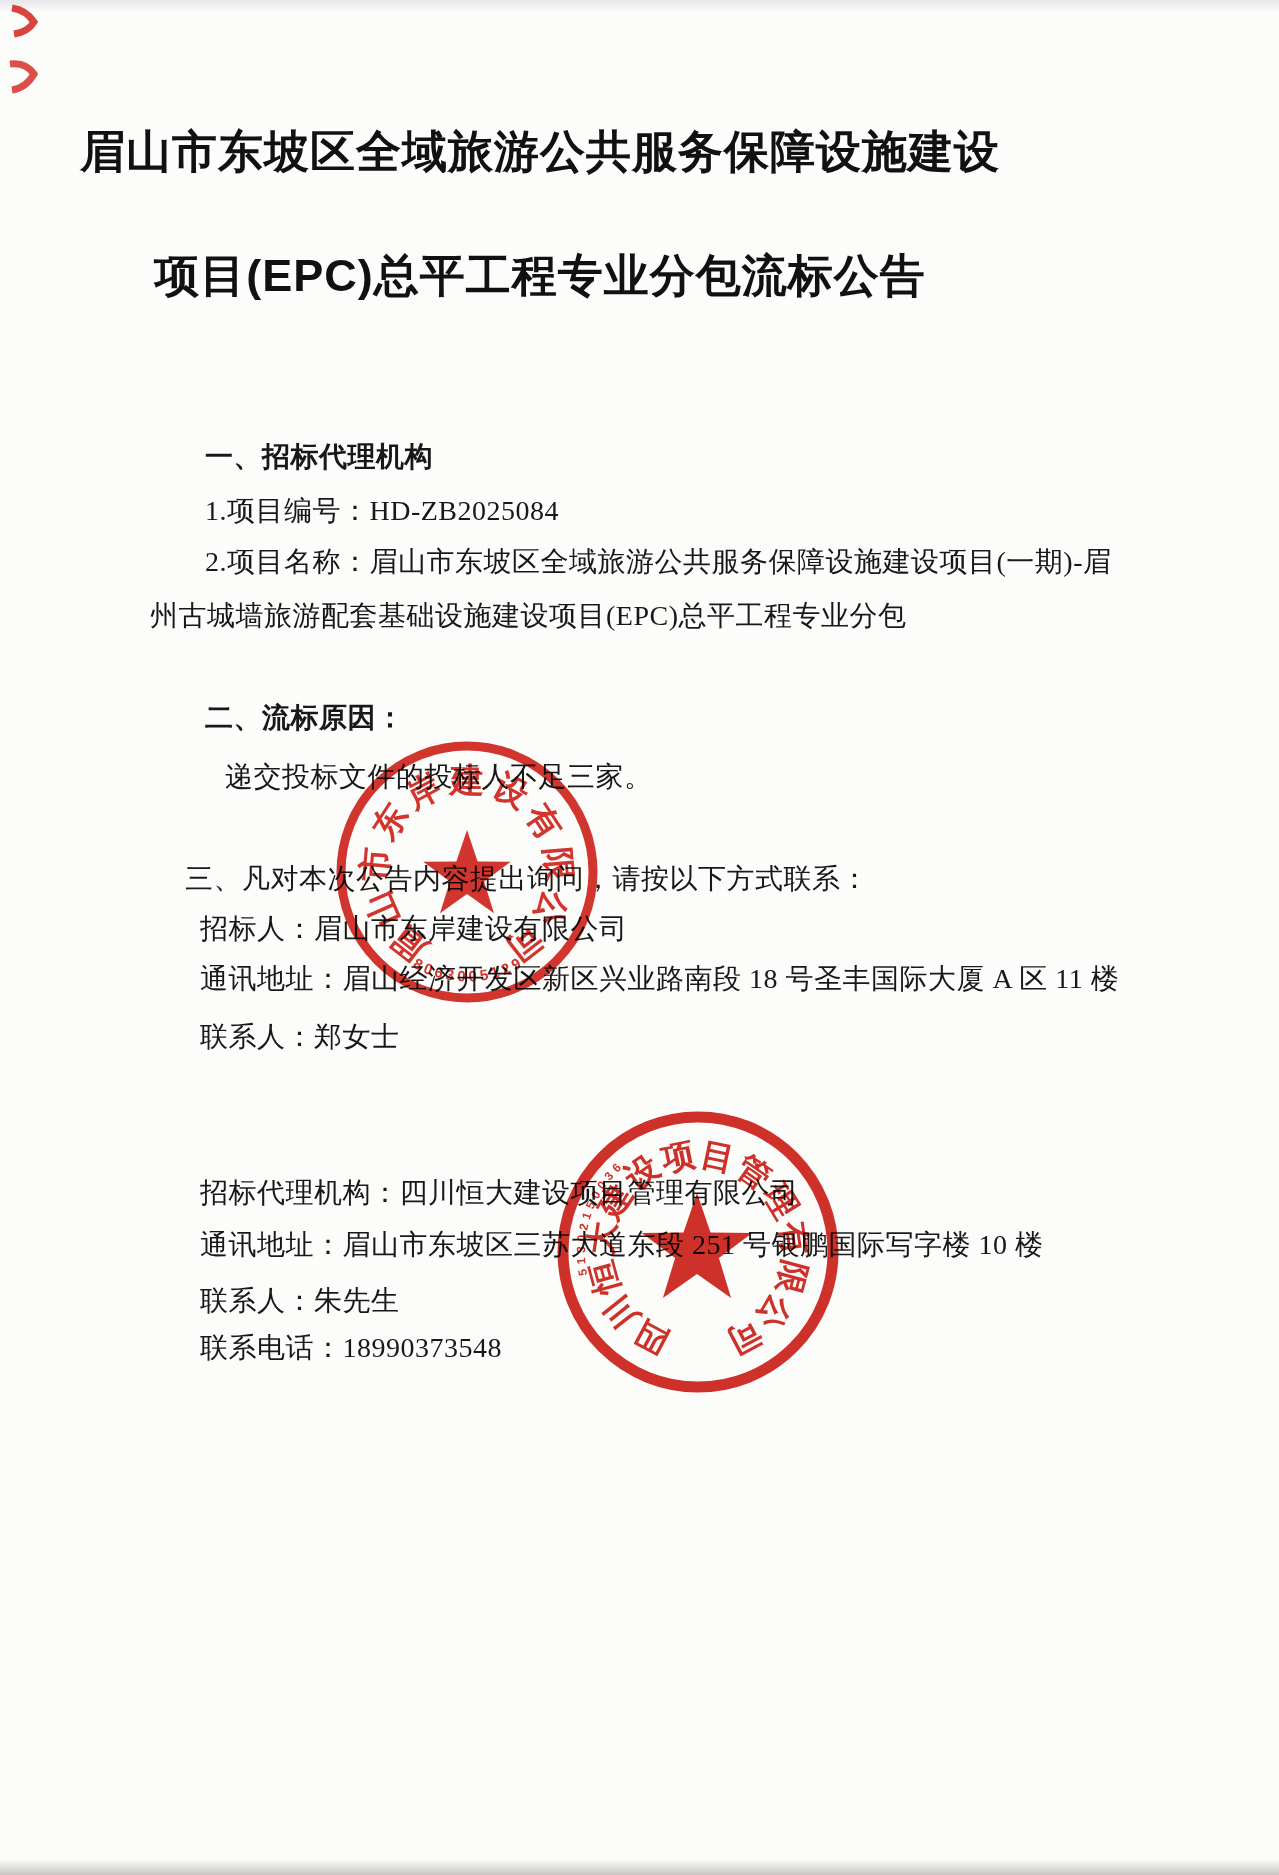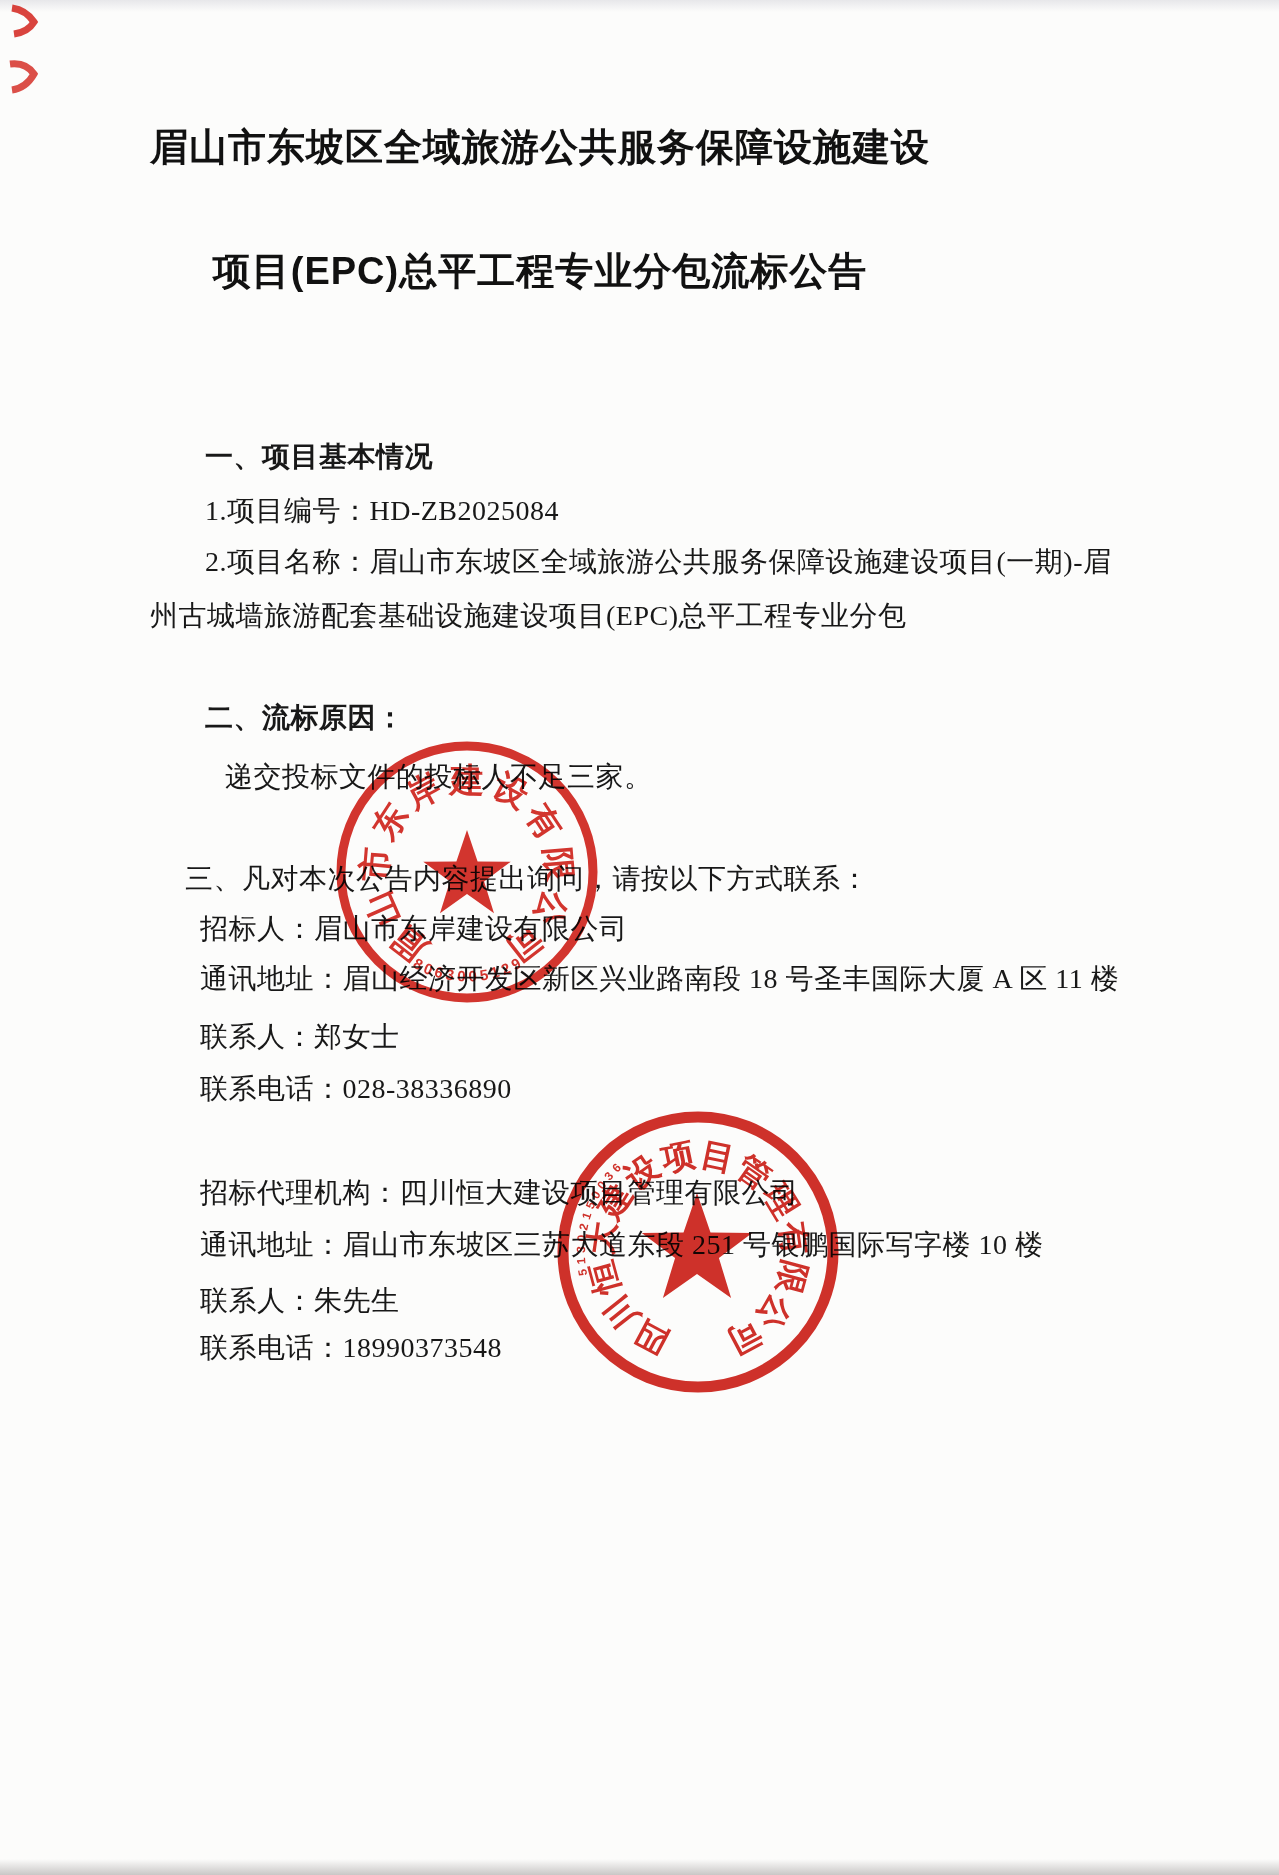--- a/index.html
+++ b/index.html
@@ -11,21 +11,21 @@
     font-family:"Liberation Serif", serif;
     color:#1c1c1c;
   }
   .edge-top{position:absolute;top:0;left:0;right:0;height:12px;
     background:linear-gradient(#e7e7ea, rgba(255,255,255,0));}
   .edge-bottom{position:absolute;bottom:0;left:0;right:0;height:16px;
     background:linear-gradient(rgba(255,255,255,0), #c9c7c6);}
   .title-line{
     position:absolute;left:0;width:1080px;text-align:center;
     font-family:"Liberation Sans", sans-serif;
-    font-weight:700;font-size:38px;letter-spacing:1px;color:#111;
+    font-weight:700;font-size:45px;letter-spacing:1px;color:#111;
     white-space:pre;
   }
   .line{
     position:absolute;font-size:28px;letter-spacing:.5px;color:#181818;
     white-space:pre;line-height:1.2;
   }
   .bold{font-weight:700;}
   #stamp-layer{
     position:absolute;left:0;top:0;width:1279px;height:1875px;
     mix-blend-mode:multiply;opacity:.92;pointer-events:none;
@@ -41,33 +41,32 @@
   <div class="edge-bottom"></div>
 
   <svg id="corner-marks" width="60" height="110">
     <path d="M8,6 q14,2 22,14 q-6,10 -20,12" stroke="#d2231c" stroke-width="7" fill="none" opacity=".85"></path>
     <path d="M6,62 q16,-2 24,10 q-8,14 -22,16" stroke="#d2231c" stroke-width="7" fill="none" opacity=".8"></path>
   </svg>
 
   <div class="title-line" style="top:122px;">眉山市东坡区全域旅游公共服务保障设施建设</div>
   <div class="title-line" style="top:246px;">项目(EPC)总平工程专业分包流标公告</div>
 
-  <div class="line bold" style="top:440px;left:205px;">一、项目基本情况</div>
+  <div class="line bold" style="top:440px;left:205px;">一、招标代理机构</div>
   <div class="line" style="top:494px;left:205px;">1.项目编号：HD-ZB2025084</div>
   <div class="line" style="top:545px;left:205px;text-align:right;">2.项目名称：眉山市东坡区全域旅游公共服务保障设施建设项目(一期)-眉</div>
   <div class="line" style="top:599px;left:150px;">州古城墙旅游配套基础设施建设项目(EPC)总平工程专业分包</div>
 
   <div class="line bold" style="top:701px;left:205px;">二、流标原因：</div>
   <div class="line" style="top:760px;left:225px;">递交投标文件的投标人不足三家。</div>
 
   <div class="line" style="top:862px;left:185px;">三、凡对本次公告内容提出询问，请按以下方式联系：</div>
   <div class="line" style="top:912px;left:200px;">招标人：眉山市东岸建设有限公司</div>
   <div class="line" style="top:962px;left:200px;">通讯地址：眉山经济开发区新区兴业路南段 18 号圣丰国际大厦 A 区 11 楼</div>
   <div class="line" style="top:1020px;left:200px;">联系人：郑女士</div>
-  <div class="line" style="top:1072px;left:200px;">联系电话：028-38336890</div>
 
   <div class="line" style="top:1176px;left:200px;">招标代理机构：四川恒大建设项目管理有限公司</div>
   <div class="line" style="top:1228px;left:200px;">通讯地址：眉山市东坡区三苏大道东段 251 号银鹏国际写字楼 10 楼</div>
   <div class="line" style="top:1284px;left:200px;">联系人：朱先生</div>
   <div class="line" style="top:1331px;left:200px;">联系电话：18990373548</div>
 
   <svg id="stamp-layer" viewBox="0 0 1279 1875">
       <g>
         <circle cx="467" cy="872" r="126" fill="none" stroke="#d2231c" stroke-width="9"></circle>
         <polygon points="467.0,830.0 477.6,861.4 510.7,861.8 484.1,881.6 494.0,913.2 467.0,894.0 440.0,913.2 449.9,881.6 423.3,861.8 456.4,861.4" fill="#d2231c"></polygon>

